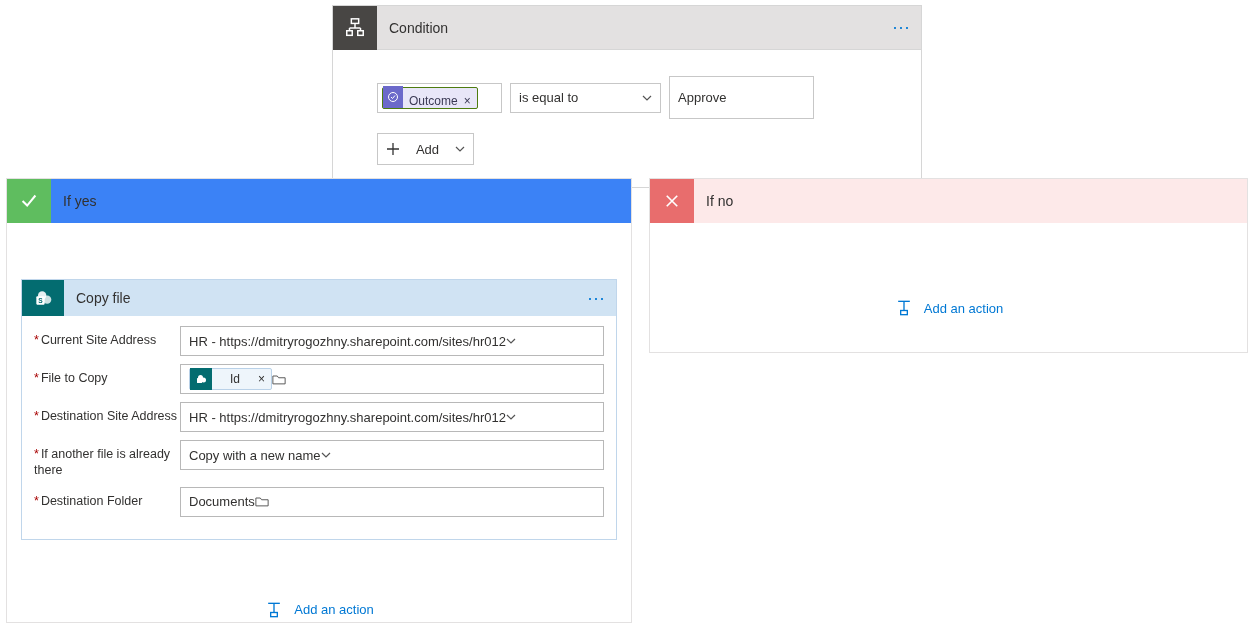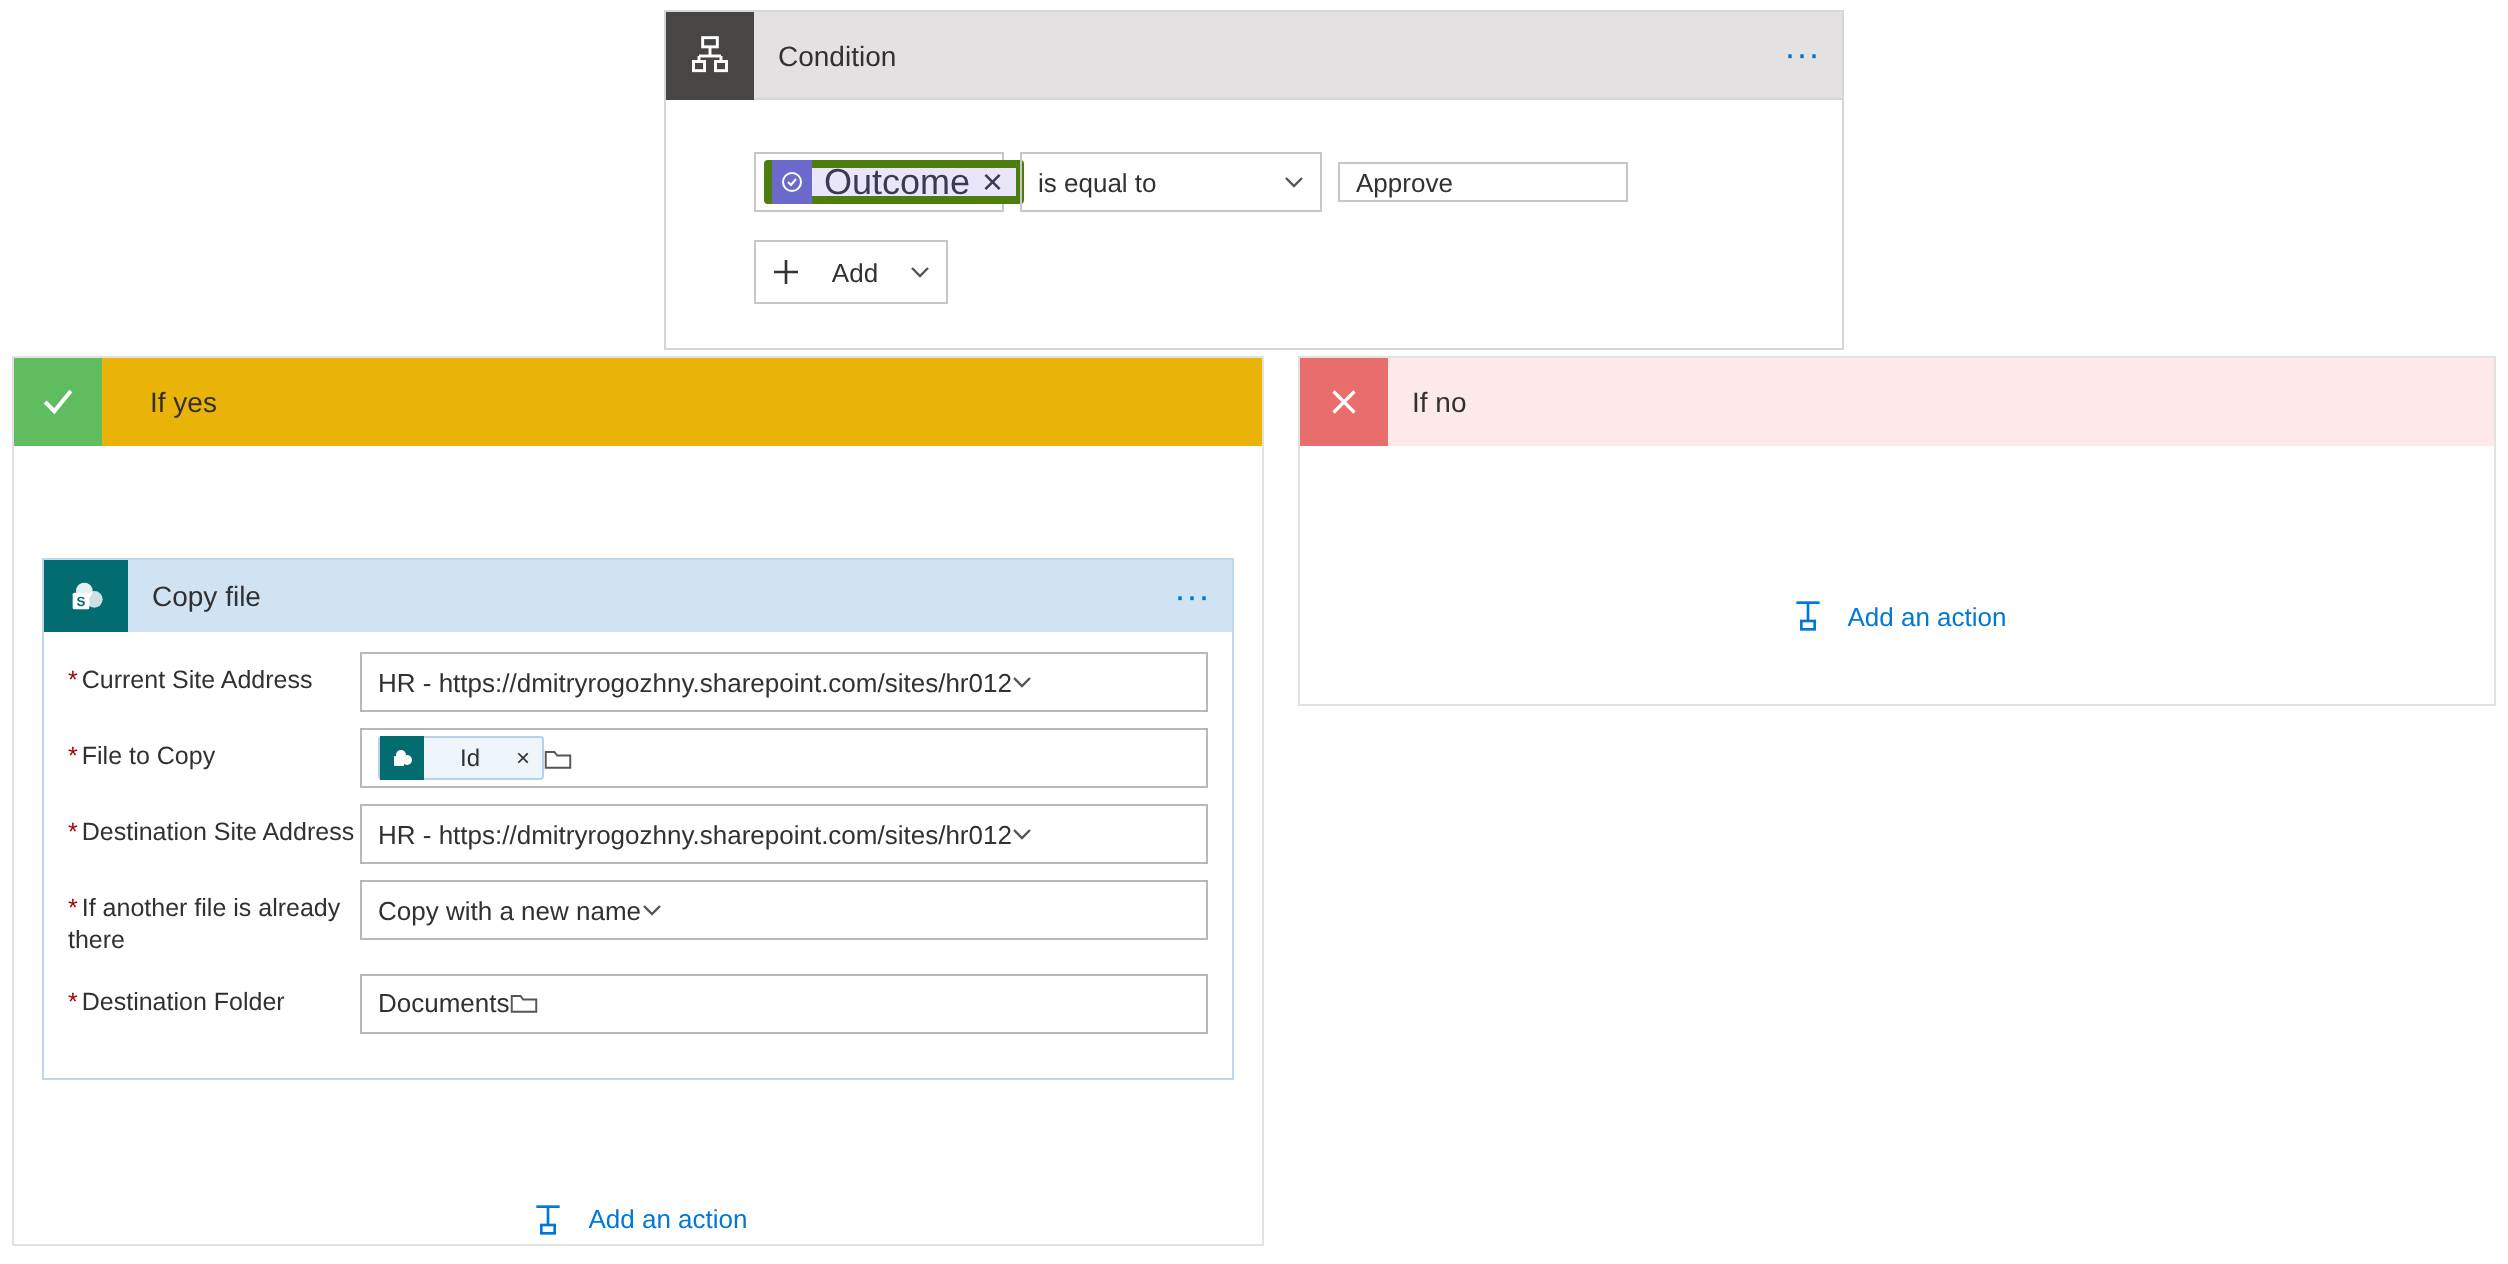--- a/index.html
+++ b/index.html
@@ -61,26 +61,26 @@
   .token-box {
     border: 1px solid #c7c7c7;
     width: 125px;
     height: 30px;
     display: flex;
     align-items: center;
     padding: 0 4px;
   }
   .token {
     background: #e8e6f8;
-    border: 4px solid #4d7c0f;
+    border: 1px solid #4d7c0f;
     border-radius: 2px;
     height: 22px;
     display: inline-flex;
-    align-items: center;
-    font-size: 18px;
+    align-items: flex-end;
+    font-size: 12px;
     color: #3b3a55;
   }
   .token .tk-icon {
     width: 20px;
     height: 22px;
     background: #6b69ca;
     display: flex;
     align-items: center;
     justify-content: center;
     color: #fff;
@@ -93,21 +93,21 @@
     width: 151px;
     height: 30px;
     display: flex;
     align-items: center;
     justify-content: space-between;
     padding: 0 8px;
   }
   .value-input {
     border: 1px solid #c7c7c7;
     width: 145px;
-    height: 20px;
+    height: 43px;
     padding: 0 8px;
     display: flex;
     align-items: center;
   }
   .add-btn {
     margin-top: 14px;
     border: 1px solid #c7c7c7;
     height: 32px;
     width: 97px;
     display: inline-flex;
@@ -133,21 +133,21 @@
   .branch-no {
     left: 649px;
     width: 599px;
     height: 175px;
   }
   .branch-header {
     height: 44px;
     display: flex;
     align-items: center;
   }
-  .branch-yes .branch-header { background: #eab308; gap: 12px; }
+  .branch-yes .branch-header { background: #3b82f6; }
   .branch-no .branch-header { background: #fde9e9; }
   .branch-icon-box {
     width: 44px;
     height: 44px;
     display: flex;
     align-items: center;
     justify-content: center;
   }
   .branch-yes .branch-icon-box { background: #5fbd5f; }
   .branch-no .branch-icon-box { background: #e86d6d; }

